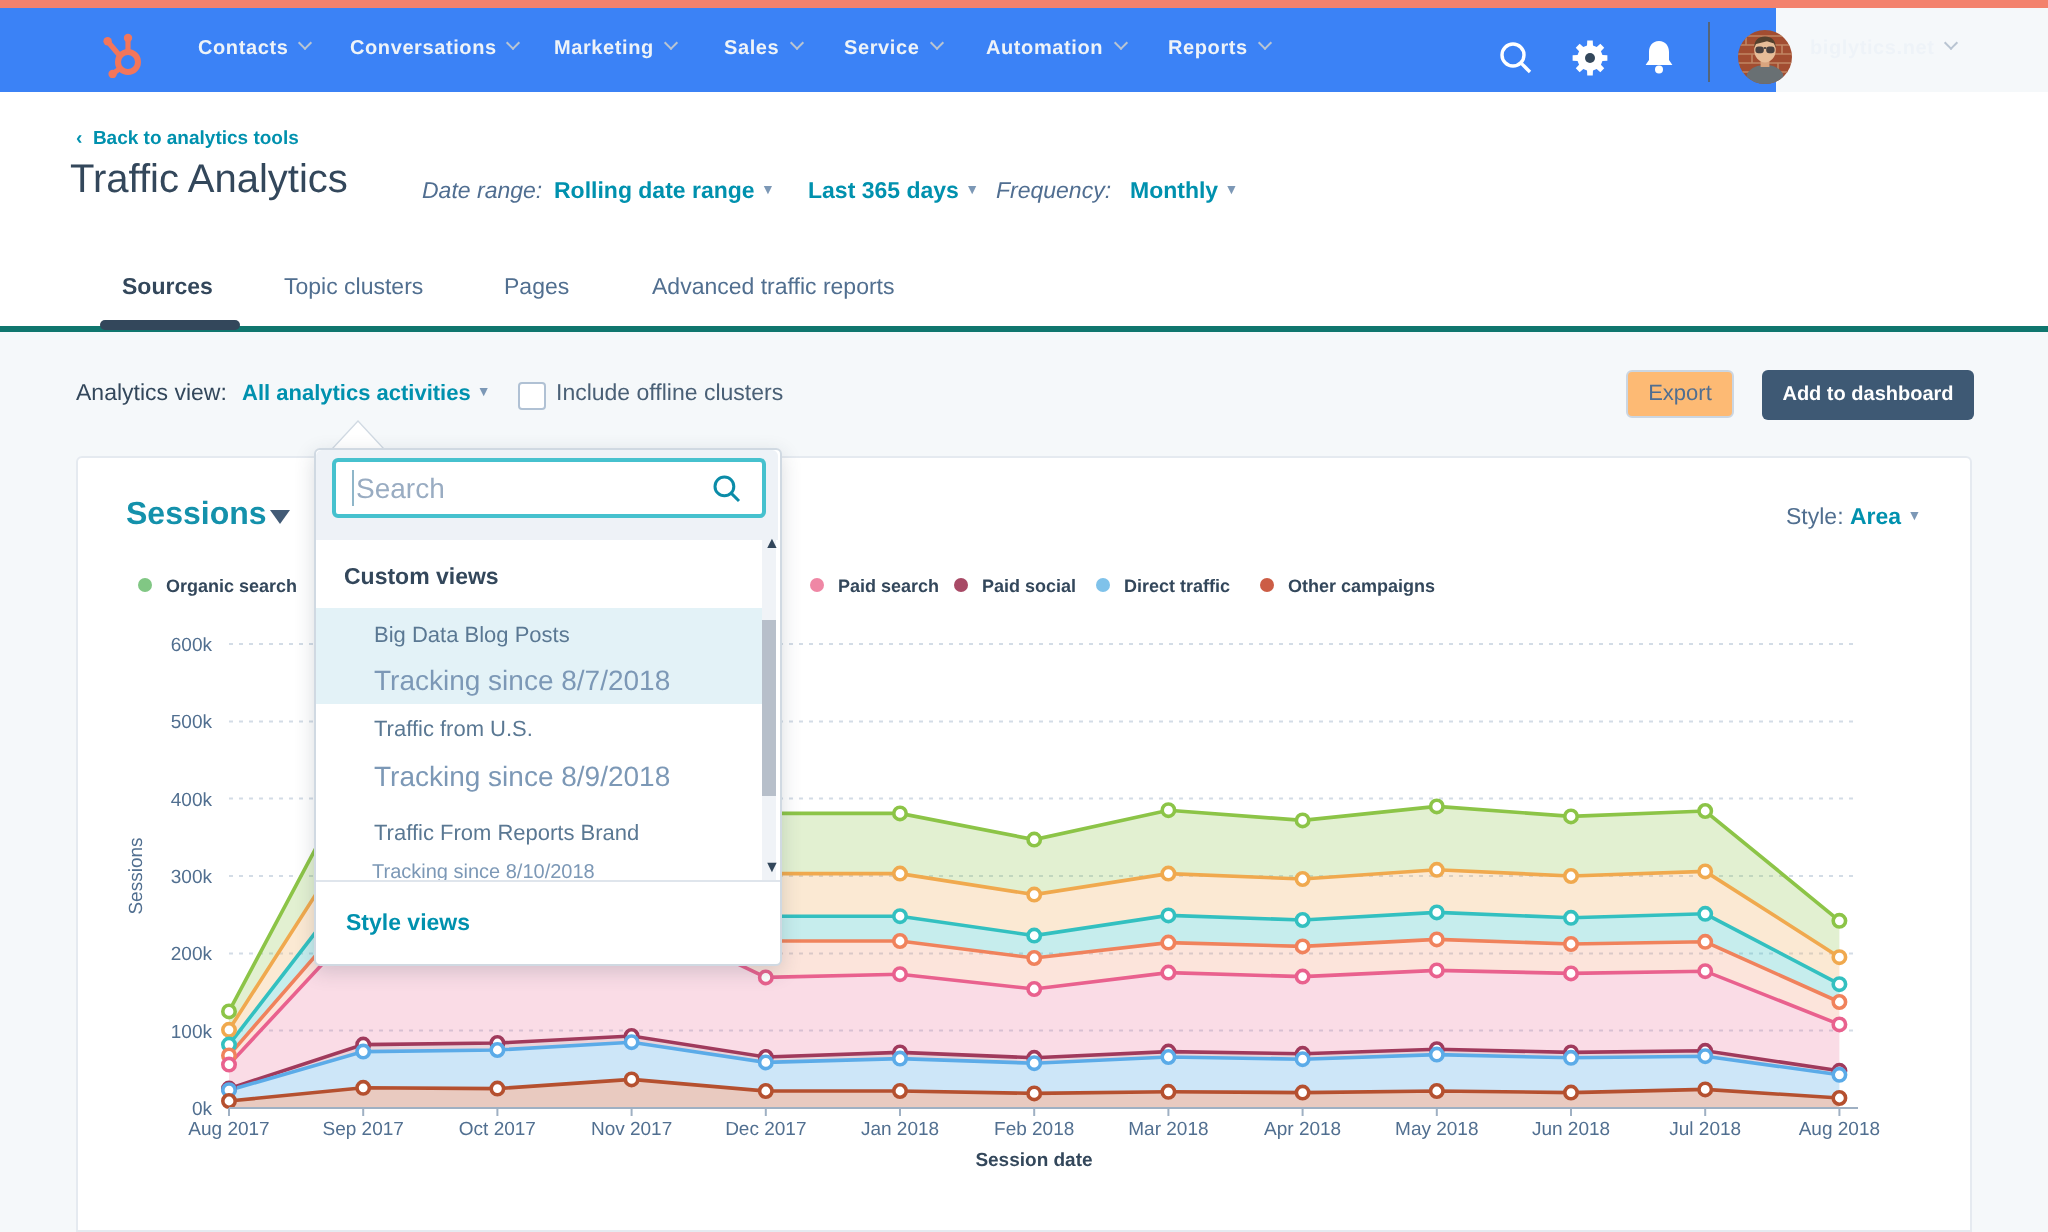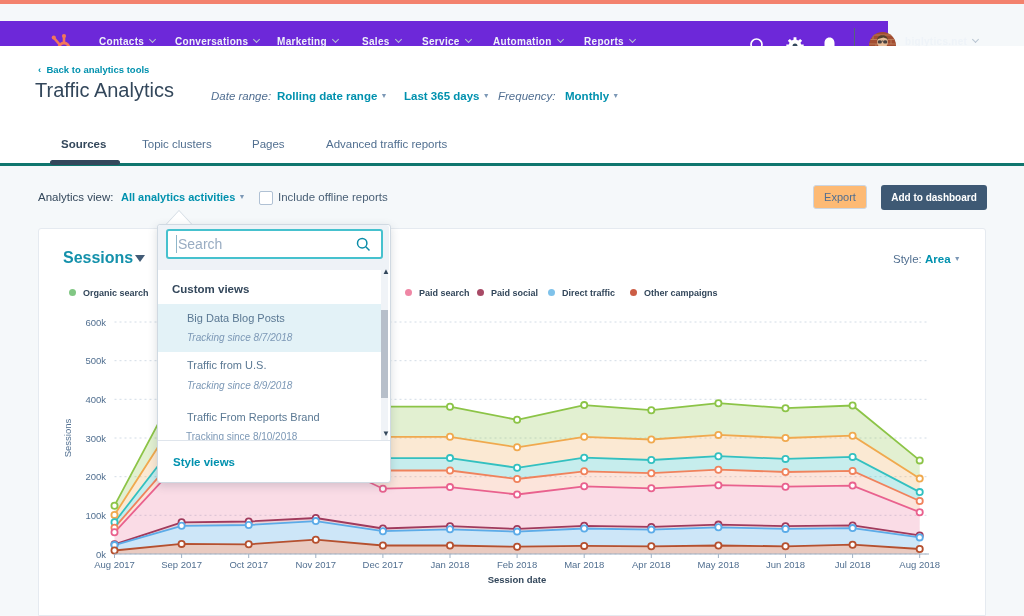--- a/index.html
+++ b/index.html
@@ -1,18 +1,18 @@
 <!DOCTYPE html>
 <html><head>
 <meta charset="utf-8">
 <style>
 html,body{margin:0;padding:0;}
 body{width:1024px;height:616px;font-family:"Liberation Sans",sans-serif;background:#f5f8fa;position:relative;overflow:hidden;}
 .topstrip{position:absolute;left:0;top:0;width:1024px;height:4px;background:#f3826d;}
-.nav{position:absolute;left:0;top:21px;width:888px;height:42px;background:#6d28d9;}
+.nav{position:absolute;left:0;top:4px;width:888px;height:42px;background:#3b82f6;}
 .nav .item{position:absolute;top:0;height:42px;line-height:42px;color:#eef3f8;font-size:10px;font-weight:bold;letter-spacing:0.3px;white-space:nowrap;}
 .nav .car{display:inline-block;width:4px;height:4px;border-right:1.3px solid #b9c5d2;border-bottom:1.3px solid #b9c5d2;transform:rotate(45deg);margin-left:6px;position:relative;top:-3px;}
 .header{position:absolute;left:0;top:46px;width:1024px;height:120px;background:#fff;border-bottom:3px solid #0f766e;box-sizing:border-box;}
 .back{position:absolute;left:38px;top:18px;font-size:9.5px;color:#0091ae;font-weight:bold;}
 .h1{position:absolute;left:35px;top:33px;font-size:20px;color:#33475b;}
 .dctl{position:absolute;top:44px;font-size:11.5px;}
 .glabel{color:#506e91;font-style:italic;}
 .teal{color:#0091ae;font-weight:bold;}
 .tealcar{font-size:7px;position:relative;top:-2px;color:#7c98b6;}
 .tab{position:absolute;top:92px;font-size:11.5px;color:#516f90;}
@@ -30,21 +30,21 @@
 .style{position:absolute;left:893px;top:253px;font-size:11.5px;color:#516f90;}
 .legend{position:absolute;top:288px;font-size:9px;font-weight:bold;color:#33475b;white-space:nowrap;}
 .ldot{display:inline-block;width:7px;height:7px;border-radius:50%;margin-right:7px;position:relative;top:0px;}
 .panel{position:absolute;left:157px;top:224px;width:234px;height:259px;background:#fff;border:1px solid #d0d9e2;border-radius:3px;box-sizing:border-box;box-shadow:0 3px 10px rgba(45,62,80,0.18);}
 .pcaret{position:absolute;left:166px;top:211px;width:0;height:0;border-left:13px solid transparent;border-right:13px solid transparent;border-bottom:14px solid #fff;filter:drop-shadow(0 -1px 0 #d0d9e2);}
 .search{position:absolute;left:166px;top:229px;width:217px;height:30px;border:2px solid #46c1ce;border-radius:3px;box-sizing:border-box;background:#fff;}
 .search .ph{position:absolute;left:10px;top:5px;font-size:14px;color:#99acc2;}
 .cviews{position:absolute;left:172px;top:283px;font-size:11.5px;font-weight:bold;color:#33475b;}
 .hl{position:absolute;left:158px;top:304px;width:223px;height:48px;background:#e3f2f7;}
 .itit{position:absolute;left:187px;font-size:11px;color:#5a7893;}
-.isub{position:absolute;left:187px;font-size:10px;color:#7c98b6;font-style:italic;}
+.isub{position:absolute;left:187px;font-size:14px;color:#7c98b6;}
 .sbtrack{position:absolute;left:381px;top:270px;width:7px;height:170px;background:#f0f3f7;}
 .sbthumb{position:absolute;left:381px;top:310px;width:7px;height:88px;background:#b7bfca;}
 .sarrow{position:absolute;font-size:8px;color:#33475b;}
 .pdivider{position:absolute;left:158px;top:440px;width:232px;height:1px;background:#dfe5ec;}
 .manage{position:absolute;left:173px;top:456px;font-size:11.5px;font-weight:bold;color:#0091ae;}
 .clipitem{position:absolute;left:158px;top:400px;width:262px;height:40px;overflow:hidden;}
 svg text{font-family:"Liberation Sans",sans-serif;}
 </style>
 </head>
 <body>
@@ -119,21 +119,21 @@
   <span class="dctl teal" style="left:565px">Monthly <span class="tealcar">▼</span></span>
   <span class="tab tabactive" style="left:61px">Sources</span>
   <span class="tab" style="left:142px">Topic clusters</span>
   <span class="tab" style="left:252px">Pages</span>
   <span class="tab" style="left:326px">Advanced traffic reports</span>
   <div class="tabline"></div>
 </div>
 <div class="alabel">Analytics view:</div>
 <div class="aview">All analytics activities <span class="tealcar">▼</span></div>
 <div class="cbox"></div>
-<div class="cblabel">Include offline reports</div>
+<div class="cblabel">Include offline clusters</div>
 <div class="btn-export">Export</div>
 <div class="btn-add">Add to dashboard</div>
 <div class="card"></div>
 <div class="sessions">Sessions</div>
 <div class="sescar"></div>
 <div class="style">Style: <span style="color:#0091ae;font-weight:bold">Area</span> <span class="tealcar">▼</span></div>
 <span class="legend" style="left:69px"><span class="ldot" style="background:#81c784"></span>Organic search</span>
 <span class="legend" style="left:405px"><span class="ldot" style="background:#ef87a5"></span>Paid search</span>
 <span class="legend" style="left:477px"><span class="ldot" style="background:#a84a66"></span>Paid social</span>
 <span class="legend" style="left:548px"><span class="ldot" style="background:#7fc2ea"></span>Direct traffic</span>

